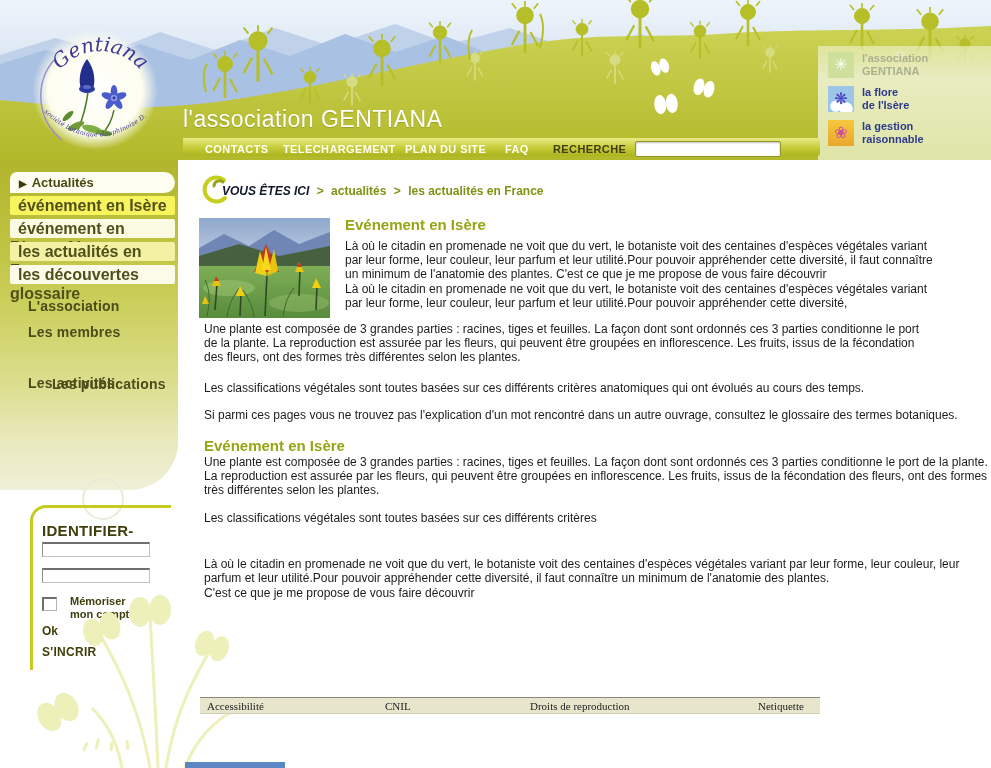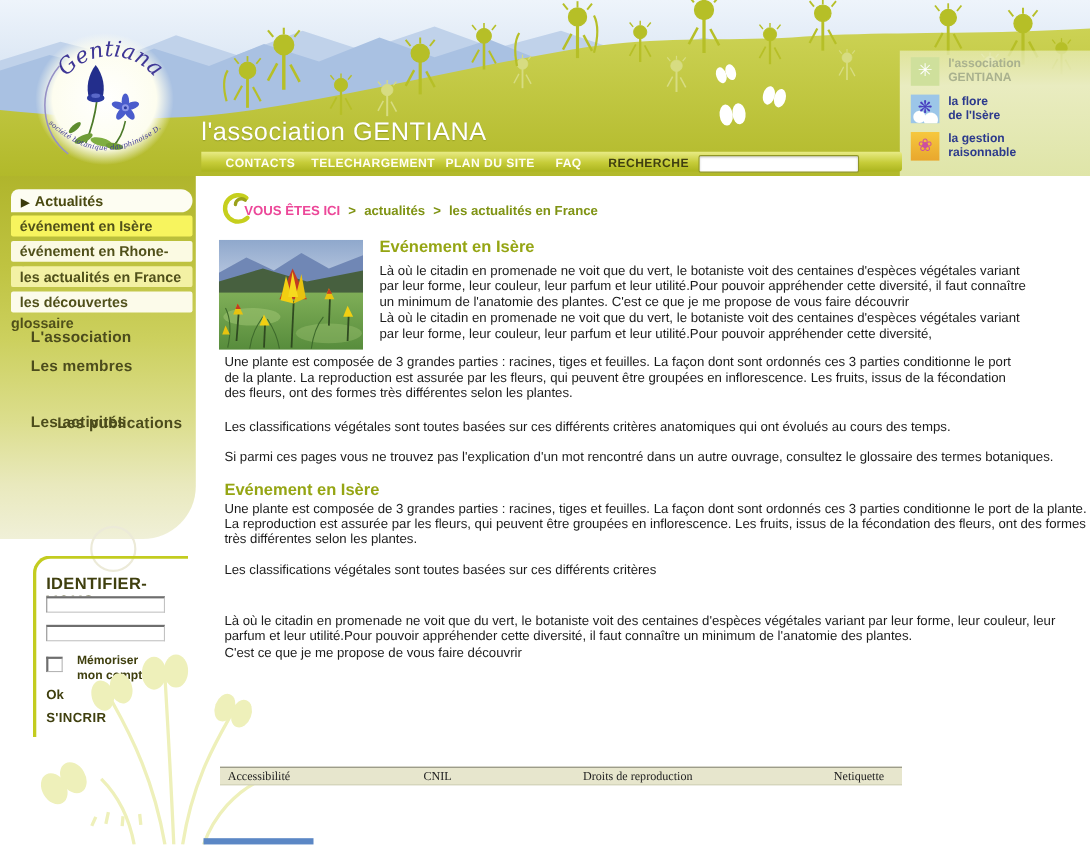--- a/index.html
+++ b/index.html
@@ -28,41 +28,41 @@
                 border-radius:2px;background:#fff;box-shadow:inset 0 1px 2px rgba(0,0,0,.25);font-size:11px;padding:0 3px;}
 
   
   .sidebar{position:absolute;left:0;top:160px;width:178px;height:330px;
            background:linear-gradient(180deg,#b0b52c 0%,#bfc341 25%,#ccd05e 45%,#dcde8e 68%,#e9e9bd 85%,#f0f0d8 100%);
            border-bottom-right-radius:48px;}
   .side-tab{position:absolute;left:10px;top:12px;width:165px;height:21px;background:#fdfdf2;
             border-radius:8px 12px 12px 0;line-height:21px;font-size:13px;font-weight:bold;color:#4a4a10;cursor:pointer;}
   .side-tab .arr{padding:0 5px 0 9px;font-size:10px;color:#3a3a0c;}
   .side-item{position:absolute;left:10px;width:165px;height:19px;line-height:19px;border-radius:2px;
-             font-size:13px;font-weight:bold;color:#50501a;padding-left:0;text-indent:8px;cursor:pointer;}
+             font-size:16px;font-weight:bold;color:#50501a;padding-left:0;text-indent:8px;cursor:pointer;}
   .side-link{position:absolute;left:28px;font-size:14px;font-weight:600;color:#4c4c1c;letter-spacing:.2px;cursor:pointer;}
 
   
   .circle-deco{position:absolute;left:82px;top:478px;width:38px;height:38px;border:2px solid #ecead8;border-radius:50%;}
   .login-box{position:absolute;left:30px;top:505px;width:138px;height:162px;
              border-left:3px solid #c3cc1f;border-top:3px solid #c3cc1f;border-top-left-radius:16px;}
   .login-title{position:absolute;left:9px;top:14px;font-size:15px;font-weight:bold;color:#3f3f0e;letter-spacing:.3px;}
   .login-input{position:absolute;left:9px;width:102px;height:10px;background:#fff;
                border-top:2px solid #6e6e6e;border-left:1px solid #909090;border-right:1px solid #c2c2c2;border-bottom:1px solid #c2c2c2;}
   .login-check{position:absolute;left:9px;top:89px;width:12px;height:11px;background:#fff;
                border-top:2px solid #6e6e6e;border-left:2px solid #6e6e6e;border-right:1px solid #b5b5b5;border-bottom:1px solid #b5b5b5;cursor:pointer;}
   .login-remember{position:absolute;left:37px;top:87px;font-size:11px;font-weight:bold;color:#3f3f0e;line-height:13px;}
   .login-ok{position:absolute;left:9px;top:116px;font-size:12px;font-weight:bold;color:#3f3f0e;cursor:pointer;}
   .login-signup{position:absolute;left:9px;top:137px;font-size:12px;font-weight:bold;color:#3f3f0e;letter-spacing:.3px;cursor:pointer;}
   .deco-flowers{position:absolute;left:0;top:590px;}
 
   
   .spiral-icon{position:absolute;left:197px;top:173px;}
   .breadcrumb{position:absolute;left:222px;top:184px;font-size:12px;font-weight:bold;color:#7f9313;}
-  .breadcrumb .prefix{color:#ec4899;}
+  .breadcrumb .prefix{color:#0f172a;font-style:italic;}
   .breadcrumb .sep{padding:0 4px;}
   .crumb-link{cursor:pointer;}
   .photo{position:absolute;left:199px;top:218px;width:131px;height:100px;}
   .h-green{position:absolute;font-size:15px;font-weight:bold;color:#95a513;}
   .para{position:absolute;font-size:12px;line-height:14px;color:#1c1c1c;}
 
   
   .footer-bar{position:absolute;left:200px;top:697px;width:620px;height:15px;background:#e7e6cd;
               border-top:1px solid #8a8a7a;box-shadow:0 1px 0 #cfcfb5;font-family:Liberation Serif, serif;}
   .footer-link{position:absolute;top:2px;font-size:11px;color:#222;cursor:pointer;}

